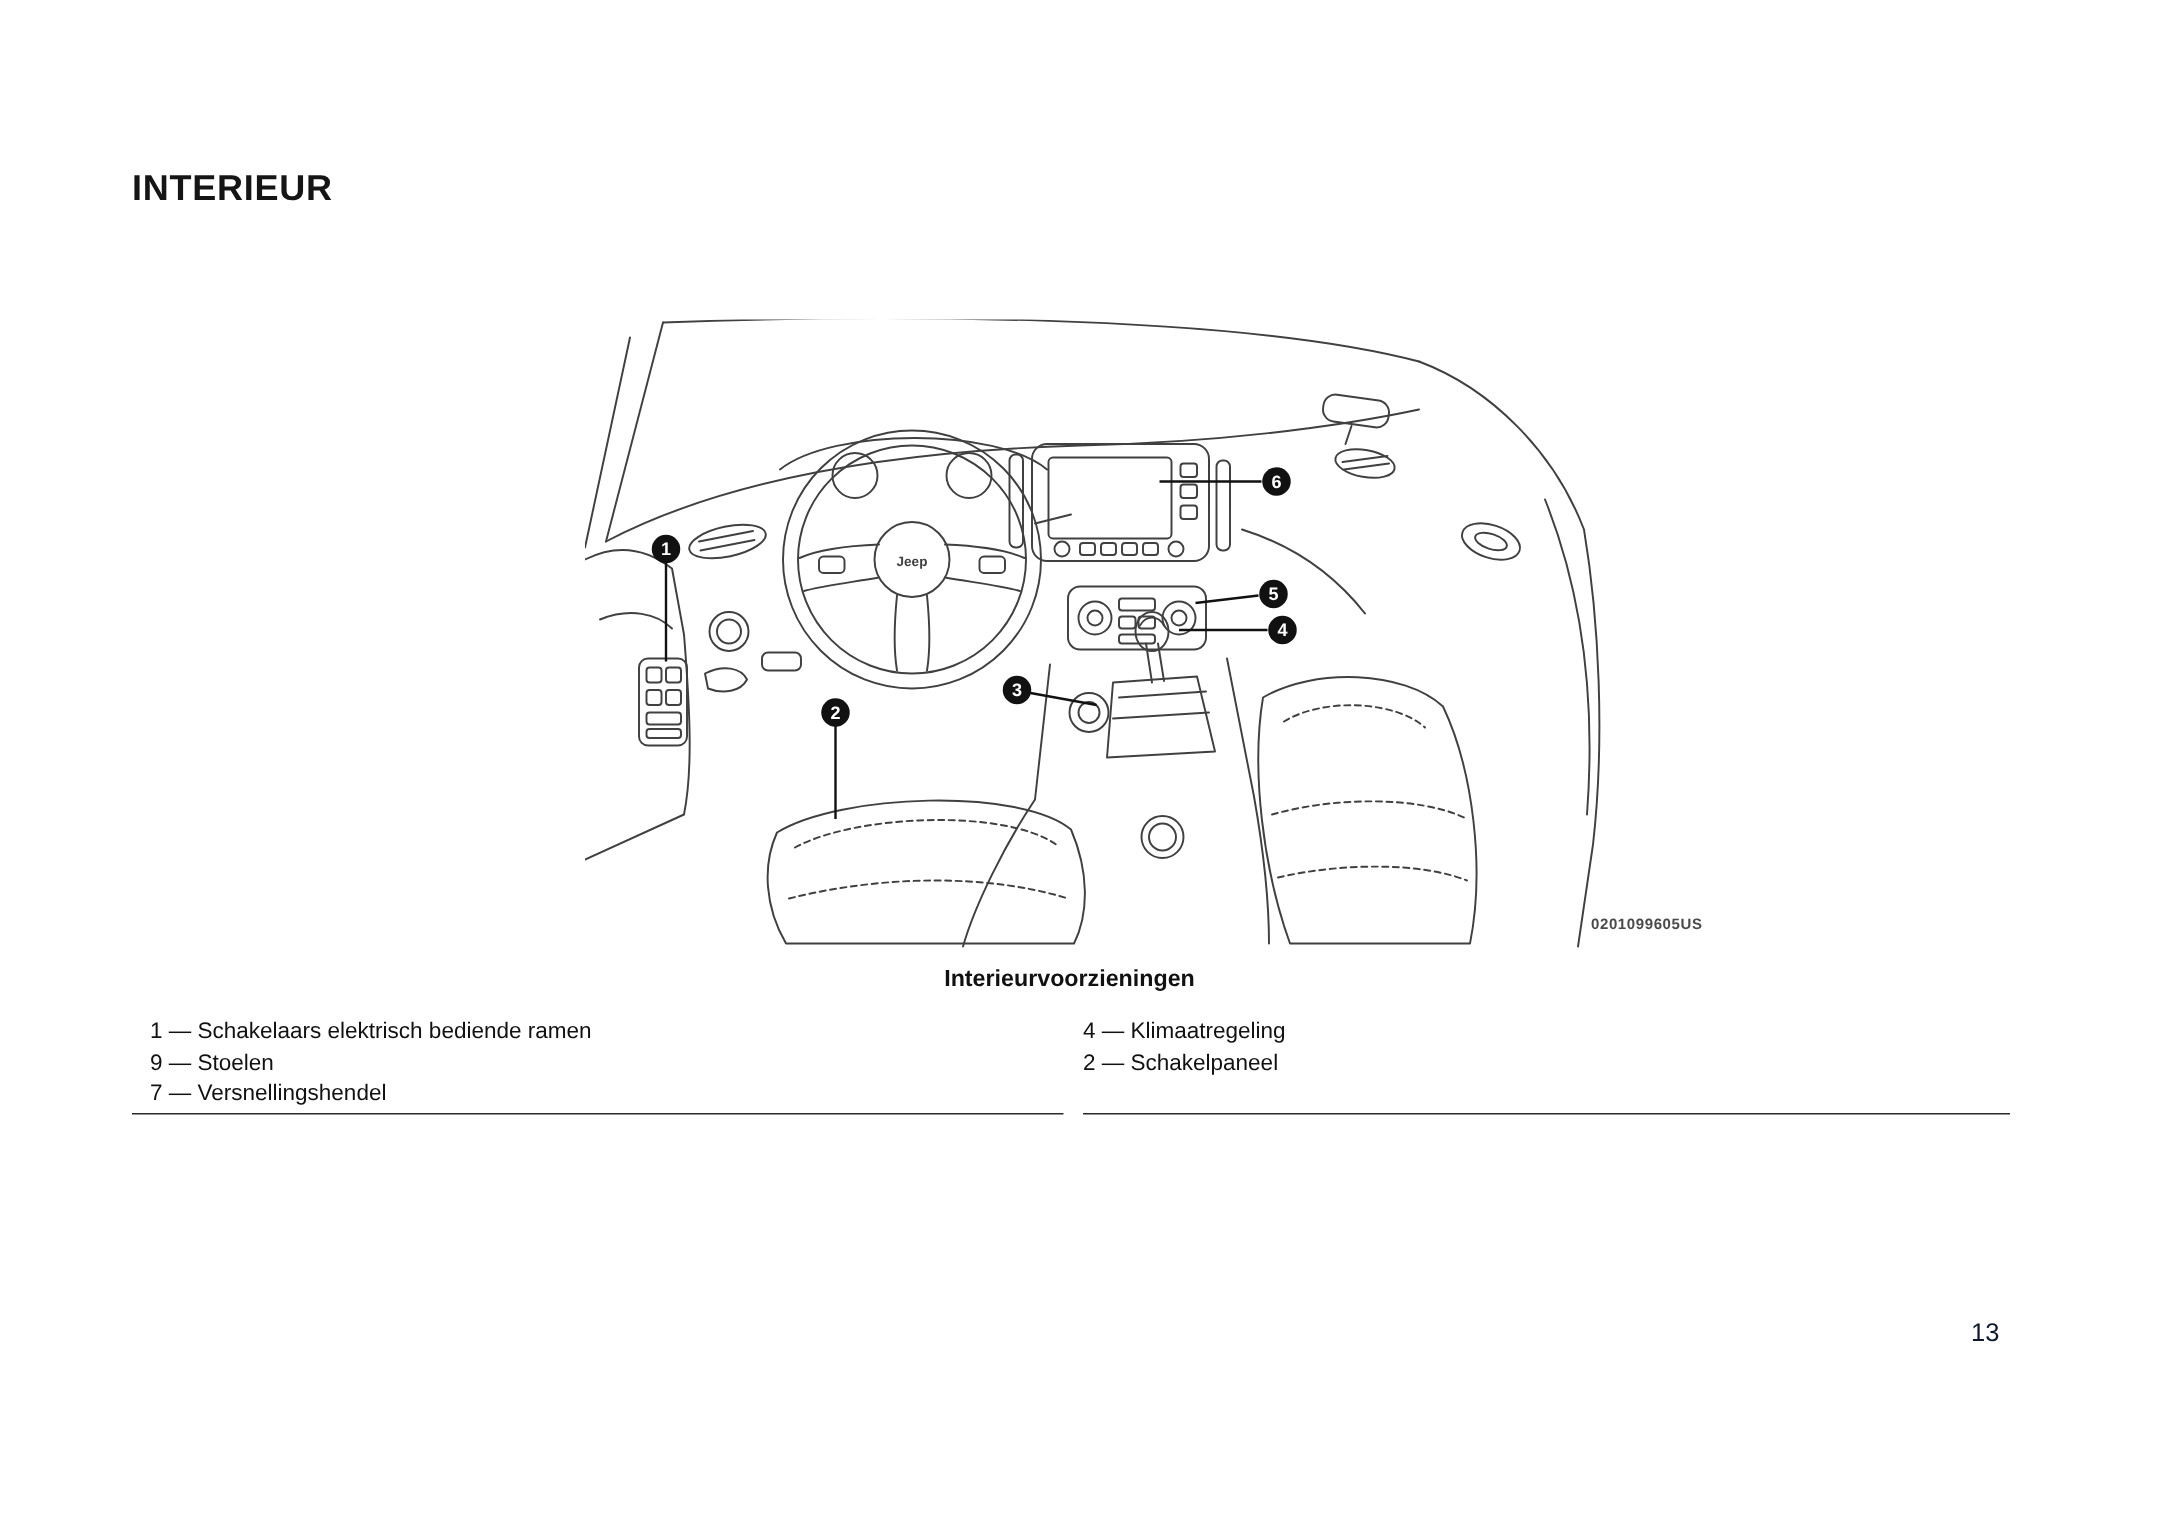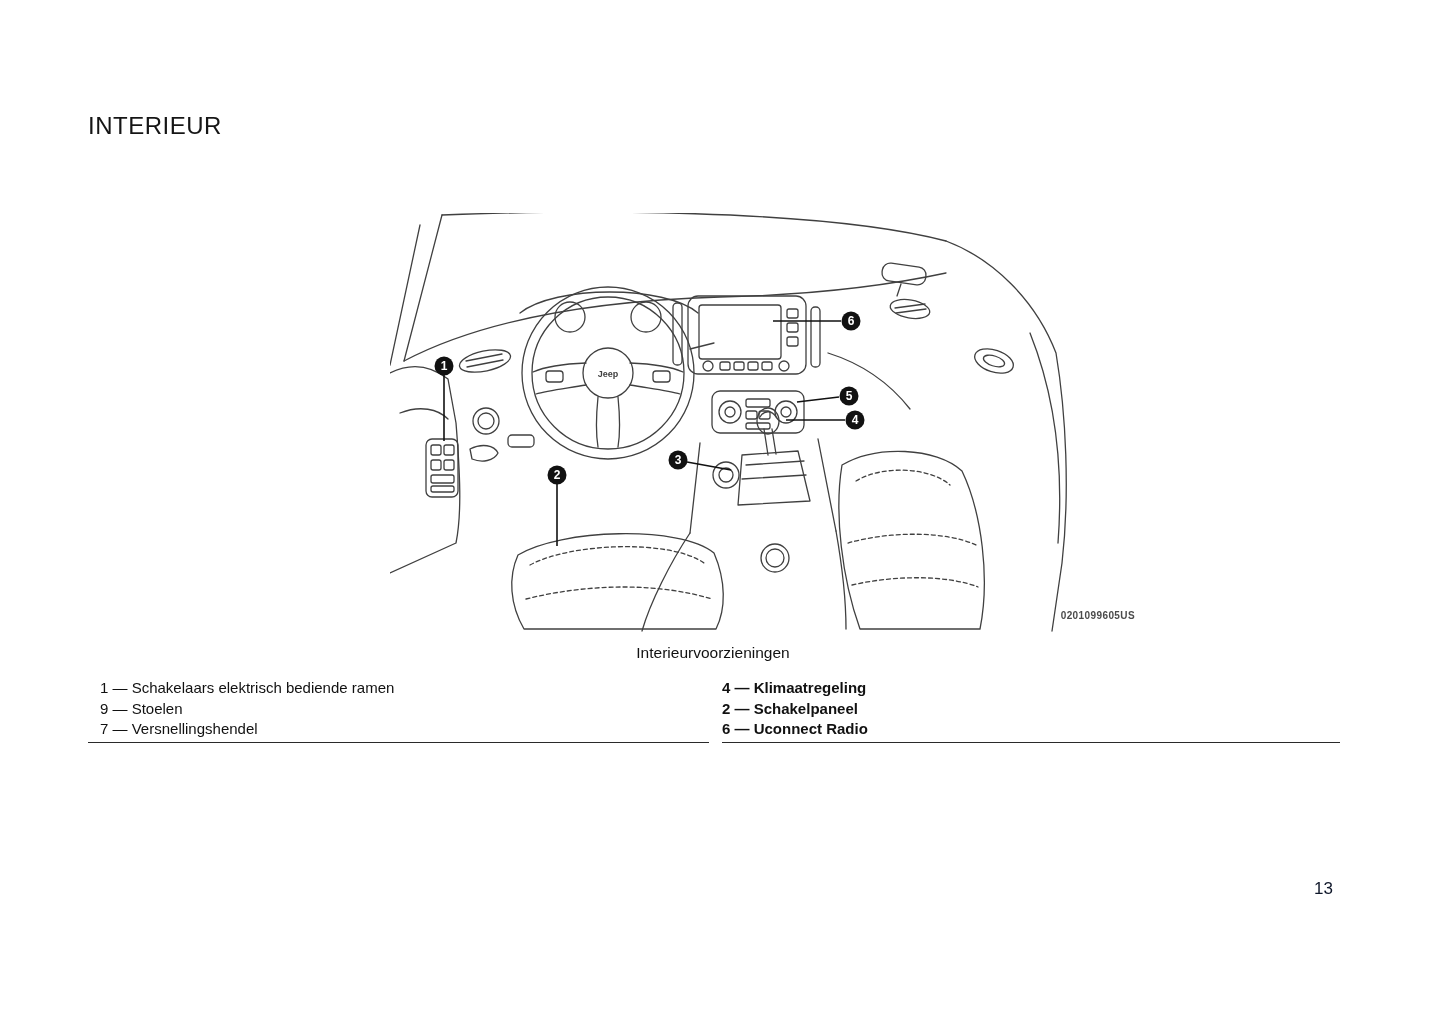--- a/index.html
+++ b/index.html
@@ -15,51 +15,51 @@
     height: 1025px;
     background: #ffffff;
     overflow: hidden;
   }
   .title {
     position: absolute;
     left: 88px;
     top: 112px;
     margin: 0;
     font-size: 24px;
-    font-weight: normal;
+    font-weight: bold;
     letter-spacing: 0.5px;
     color: #151515;
   }
   .figure {
     position: absolute;
     left: 390px;
     top: 213px;
     width: 755px;
     height: 420px;
     margin: 0;
   }
   .caption {
     position: absolute;
     left: 390px;
     top: 644px;
     width: 646px;
     text-align: center;
     font-size: 15.5px;
-    font-weight: normal;
+    font-weight: bold;
     color: #111;
   }
   .legend {
     position: absolute;
     top: 678px;
     font-size: 15px;
     line-height: 20.5px;
     color: #111;
   }
   .legend-left  { left: 100px;  width: 620px; }
-  .legend-right { left: 722px; width: 618px; font-weight: bold; }
+  .legend-right { left: 722px; width: 618px; }
   .rule {
     position: absolute;
     top: 742px;
     height: 1px;
     background: #2a2a2a;
   }
   .rule-left  { left: 88px;  width: 621px; }
   .rule-right { left: 722px; width: 618px; }
   .page-number {
     position: absolute;
@@ -216,21 +216,20 @@
 
   <div class="legend legend-left">
     <div class="legend-item">1 — Schakelaars elektrisch bediende ramen</div>
     <div class="legend-item">9 — Stoelen</div>
     <div class="legend-item">7 — Versnellingshendel</div>
   </div>
 
   <div class="legend legend-right">
     <div class="legend-item">4 — Klimaatregeling</div>
     <div class="legend-item">2 — Schakelpaneel</div>
-    <div class="legend-item">6 — Uconnect Radio</div>
   </div>
 
   <div class="rule rule-left"></div>
   <div class="rule rule-right"></div>
 
   <div class="page-number">13</div>
 
 </div>
 
 </body></html>

